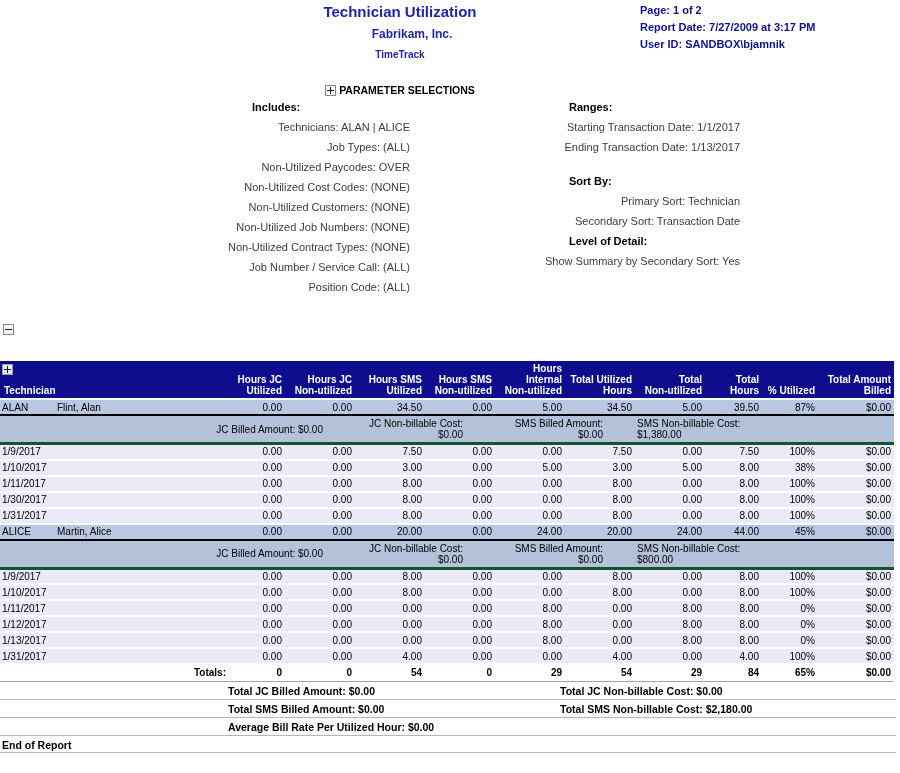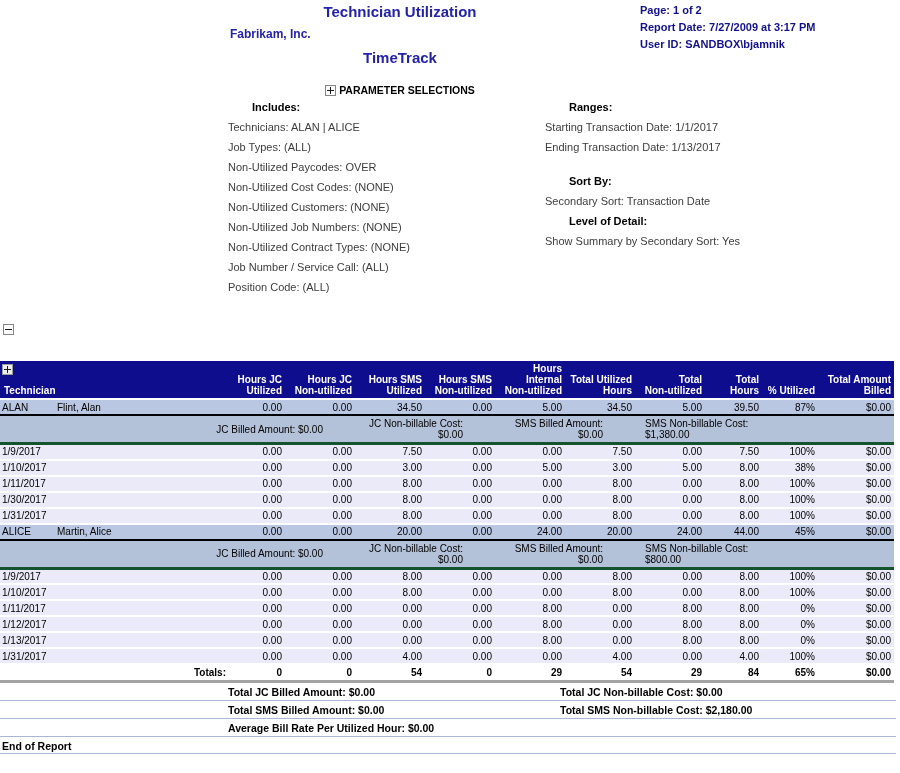--- a/index.html
+++ b/index.html
@@ -5,42 +5,42 @@
   * { box-sizing: border-box; }
   html,body { margin:0; padding:0; }
   body {
     width:900px; height:773px; background:#fff; position:relative; overflow:hidden;
     font-family:"Liberation Sans", sans-serif; color:#000;
   }
 
   
   .rpt-title   { position:absolute; left:230px; top:3px;  width:340px; text-align:center;
                  font-size:15px; font-weight:bold; color:var(--accent-title,#2323a8); }
-  .rpt-company { position:absolute; left:230px; top:27px; width:340px; 
+  .rpt-company { position:absolute; left:242px; top:27px; width:340px; text-align:center;
                  font-size:12px; font-weight:bold; color:var(--accent-title,#2323a8); }
   .rpt-product { position:absolute; left:230px; top:49px; width:340px; text-align:center;
-                 font-size:15px; font-weight:bold; color:var(--accent-title,#2323a8); }
+                 font-size:10px; font-weight:bold; color:var(--accent-title,#2323a8); }
   .rpt-info    { position:absolute; left:640px; top:2px; font-size:11px; font-weight:bold;
                  color:var(--accent-info,#11118c); line-height:17px; }
 
   
   .tbox { display:inline-block; width:11px; height:11px; border:1px solid #848484;
           background:#fbfbfb; position:relative; vertical-align:middle; }
   .tbox::before { content:""; position:absolute; left:1px; right:1px; top:4px; height:1px; background:#1a1a1a; }
   .tbox.plus::after { content:""; position:absolute; top:1px; bottom:1px; left:4px; width:1px; background:#1a1a1a; }
 
   
   .param-toggle { position:absolute; left:230px; top:84px; width:340px; text-align:center;
                   font-size:10.5px; font-weight:bold; cursor:pointer; }
   .param-toggle .tbox { margin-right:3px; margin-top:-2px; }
   .param-col { position:absolute; top:101px; font-size:11px; color:#3c3c3c; }
   .param-col.left  { left:228px; }
   .param-col.right { left:545px; }
   .param-heading { font-size:11px; font-weight:bold; color:#000; margin:0 0 4px 0;padding-left:24px; }
-  .param-item { line-height:20px; white-space:nowrap; }
+  .param-item { line-height:20px; white-space:nowrap;text-align:right; }
   .param-gap-lg { height:18px; }
   .param-gap-sm { height:4px; }
 
   
   .collapse-toggle { position:absolute; left:3px; top:320px; cursor:pointer; }
   .section-title { position:absolute; left:2px; top:334px; font-size:12px; font-weight:bold;margin-top:40px; }
 
   .report-body { position:absolute; left:0; top:361px; width:896px; }
 
   table.util { border-collapse:collapse; table-layout:fixed; width:894px; font-size:10px; }
@@ -52,23 +52,23 @@
   th.c-tech .tbox { position:absolute; left:2px; top:3px; background:#ededed; border-color:#9a9a9a; }
 
   td { height:16px; padding:0 3px 0 2px; overflow:hidden; white-space:nowrap; }
   td.num { text-align:right; padding-right:3px; }
   tr.row-tech td  { background:var(--summary-row-bg,#bac7e3); border-bottom:2px solid #000000; }
   tr.row-date td  { background:var(--date-row-bg,#eaeaf8);   border-bottom:2px solid #fff; }
   tr.row-money td { background:var(--money-row-bg,#b4c2d9);  border-bottom:3px solid #14532d;
                     height:auto; padding-top:2px; padding-bottom:2px; line-height:11px; white-space:normal; }
   td.money-a, td.money-b, td.money-c { text-align:right; padding-right:32px; }
   td.money-d { text-align:left; padding-left:2px; }
-  td.money-d .wrap { width:122px;margin-left:8px; }
+  td.money-d .wrap { width:122px; }
   tr.row-totals td { background:#fff; font-weight:bold; height:17px;
-                     border-top:1px solid #4d4d4d; border-bottom:3px solid #a3a3a3; }
+                     border-top:1px solid #4d4d4d; border-bottom:1px solid #a3a3a3; }
   tr.row-totals td.c-name { text-align:right; padding-right:2px; }
 
   
   .f-row { position:relative; height:18px; padding:3px 0 0 228px;
            border-bottom:1px solid #aab6d3; font-size:10.5px; font-weight:bold; width:896px; }
   .f-right { position:absolute; left:560px; top:3px; }
   .end-row { height:17px; padding:3px 0 0 2px; border-bottom:1px solid #aab6d3;
              font-size:10.5px; font-weight:bold; width:896px; }
 </style>
 </head>
@@ -99,20 +99,21 @@
   <div class="param-item">Job Number / Service Call: (ALL)</div>
   <div class="param-item">Position Code: (ALL)</div>
 </div>
 
 <div class="param-col right">
   <div class="param-heading">Ranges:</div>
   <div class="param-item">Starting Transaction Date: 1/1/2017</div>
   <div class="param-item">Ending Transaction Date: 1/13/2017</div>
   <div class="param-gap-lg"></div>
   <div class="param-heading">Sort By:</div>
+  <div class="param-item">Primary Sort: Technician</div>
   <div class="param-item">Secondary Sort: Transaction Date</div>
   <div class="param-gap-sm"></div>
   <div class="param-heading">Level of Detail:</div>
   <div class="param-item">Show Summary by Secondary Sort: Yes</div>
 </div>
 
 <div class="collapse-toggle">
   <span class="tbox"></span>
 </div>
 <div class="section-title">Currently Showing Billable Summary</div>

